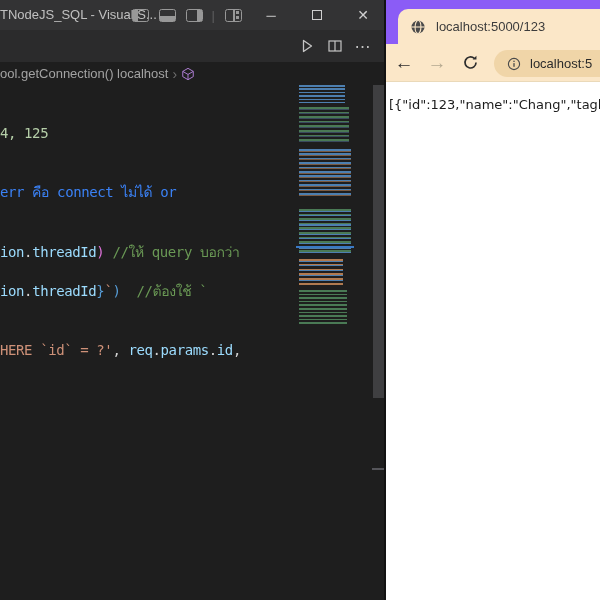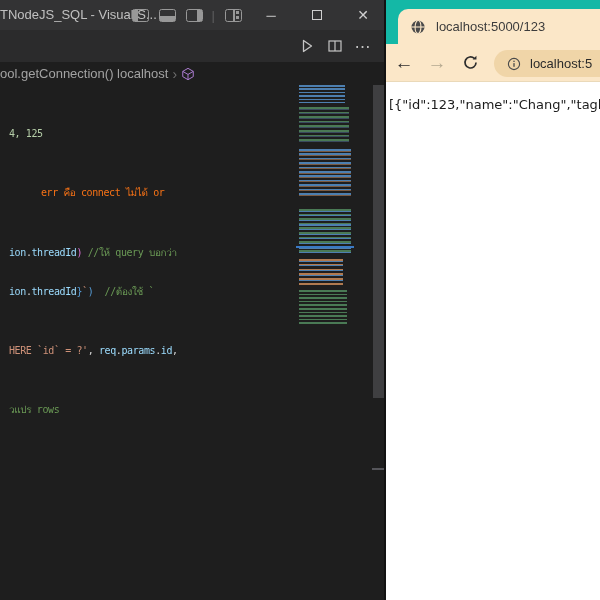--- a/index.html
+++ b/index.html
@@ -50,41 +50,40 @@
     background:#1e1e1e; display:flex; align-items:center;
     font-size:13px; color:#a3a3a3; white-space:nowrap; overflow:hidden;
   }
   .bc-chevron { color:#6e6e6e; margin:0 4px; font-size:14px; }
   .bc-icon { display:flex; margin-right:4px; }
   
   .editor { position:absolute; left:0; top:85px; width:100%; height:515px; background:#1e1e1e; overflow:hidden; }
   .code-lines { position:absolute; left:0; top:0; width:300px; }
   .code-line {
     height:19.7px; line-height:19.7px; white-space:pre;
-    font-family:"DejaVu Sans Mono", monospace; font-size:10px; letter-spacing:-0.4px;
+    font-family:"DejaVu Sans Mono", monospace; font-size:14px; letter-spacing:-0.4px;
     color:#d4d4d4;
-    padding-left:9px;
   }
   
   .minimap { position:absolute; left:296px; top:0; width:58px; height:330px; }
   .mm-block { position:absolute; left:3px; }
   .mm-b1 { top:0;   height:18px; width:46px; background:repeating-linear-gradient(180deg,#4d7fb0 0 1.6px,transparent 1.6px 3.4px); }
   .mm-b2 { top:22px; height:36px; width:50px; background:repeating-linear-gradient(180deg,#4a7a55 0 1.6px,#3a4a5e 1.6px 2.6px,transparent 2.6px 4.6px); }
   .mm-b3 { top:64px; height:48px; width:52px; background:repeating-linear-gradient(180deg,#4d7fb0 0 1.6px,#7a5a42 1.6px 2.6px,transparent 2.6px 4.4px); }
   .mm-b4 { top:124px; height:46px; width:52px; background:repeating-linear-gradient(180deg,#4a7a55 0 1.6px,#4d7fb0 1.6px 2.8px,transparent 2.8px 4.6px); }
   .mm-b5 { top:174px; height:26px; width:44px; background:repeating-linear-gradient(180deg,#b07a50 0 1.6px,#4d7fb0 1.6px 2.6px,transparent 2.6px 4.8px); }
   .mm-b6 { top:205px; height:35px; width:48px; background:repeating-linear-gradient(180deg,#4a7a55 0 1.6px,transparent 1.6px 3.6px); }
   .mm-current { position:absolute; left:0; top:161px; width:100%; height:2px; background:#3a79c4; }
   
   .scrollbar { position:absolute; right:0; top:0; width:14px; height:515px; background:#1e1e1e; }
   .scroll-thumb { position:absolute; left:1px; top:0; width:12px; height:313px; background:#3f3f41; }
   .ruler-line { position:absolute; left:0; top:383px; width:100%; height:2px; background:#55555a; }
   
   .browser { position:absolute; left:386px; top:0; width:214px; height:600px; background:#ffffff; box-shadow:-2px 0 0 #121212; }
-  .b-header { position:absolute; left:0; top:0; width:100%; height:44px; background:#14b8a6;text-align:center; }
+  .b-header { position:absolute; left:0; top:0; width:100%; height:44px; background:#8b5cf6;text-align:center; }
   .b-tab {
     position:absolute; left:12px; top:9px; width:230px; height:35px;
     background:#fbe7c8; border-radius:10px 10px 0 0;
     display:flex; align-items:center; padding-left:12px;
   }
   .b-tab-title { font-size:13px; color:#3c3c3c; margin-left:10px; white-space:nowrap; }
   .b-toolbar {
     position:absolute; left:0; top:44px; width:100%; height:38px;
     background:#fbe7c8; display:flex; align-items:center;
     border-bottom:1px solid #ead9b9;
@@ -155,32 +154,31 @@
       </span>
     </div>
 
     <div class="editor">
       <div class="code-lines">
           <div class="code-line"></div>
           <div class="code-line"></div>
           <div class="code-line"><span style="color: rgb(181, 206, 168);">4, 125</span></div>
           <div class="code-line"></div>
           <div class="code-line"></div>
-          <div class="code-line"><span style="color: #f97316; margin-left: 32px;">err คือ connect ไม่ได้ or</span></div>
+          <div class="code-line"><span style="color: #3b82f6;">err คือ connect ไม่ได้ or</span></div>
           <div class="code-line"></div>
           <div class="code-line"></div>
           <div class="code-line"><span style="color: rgb(156, 220, 254);">ion</span><span style="color: rgb(212, 212, 212);">.</span><span style="color: rgb(156, 220, 254);">threadId</span><span style="color: rgb(218, 112, 214);">)</span><span style="color: rgb(212, 212, 212);"> </span><span style="color: rgb(106, 153, 85);">//ให้ query บอกว่า</span></div>
           <div class="code-line"></div>
           <div class="code-line"><span style="color: rgb(156, 220, 254);">ion</span><span style="color: rgb(212, 212, 212);">.</span><span style="color: rgb(156, 220, 254);">threadId</span><span style="color: rgb(86, 156, 214);">}</span><span style="color: rgb(206, 145, 120);">`</span><span style="color: rgb(86, 156, 214);">)</span><span style="color: rgb(212, 212, 212);">  </span><span style="color: rgb(106, 153, 85);">//ต้องใช้ `</span></div>
           <div class="code-line"></div>
           <div class="code-line"></div>
           <div class="code-line"><span style="color: rgb(206, 145, 120);">HERE `id` = ?'</span><span style="color: rgb(212, 212, 212);">, </span><span style="color: rgb(156, 220, 254);">req</span><span style="color: rgb(212, 212, 212);">.</span><span style="color: rgb(156, 220, 254);">params</span><span style="color: rgb(212, 212, 212);">.</span><span style="color: rgb(156, 220, 254);">id</span><span style="color: rgb(212, 212, 212);">,</span></div>
           <div class="code-line"></div>
           <div class="code-line"></div>
-          <div class="code-line"><span style="color: rgb(106, 153, 85);">วแปร rows</span></div>
         </div>
 
       <div class="minimap">
         <div class="mm-block mm-b1"></div>
         <div class="mm-block mm-b2"></div>
         <div class="mm-block mm-b3"></div>
         <div class="mm-block mm-b4"></div>
         <div class="mm-block mm-b5"></div>
         <div class="mm-block mm-b6"></div>
         <div class="mm-current"></div>

